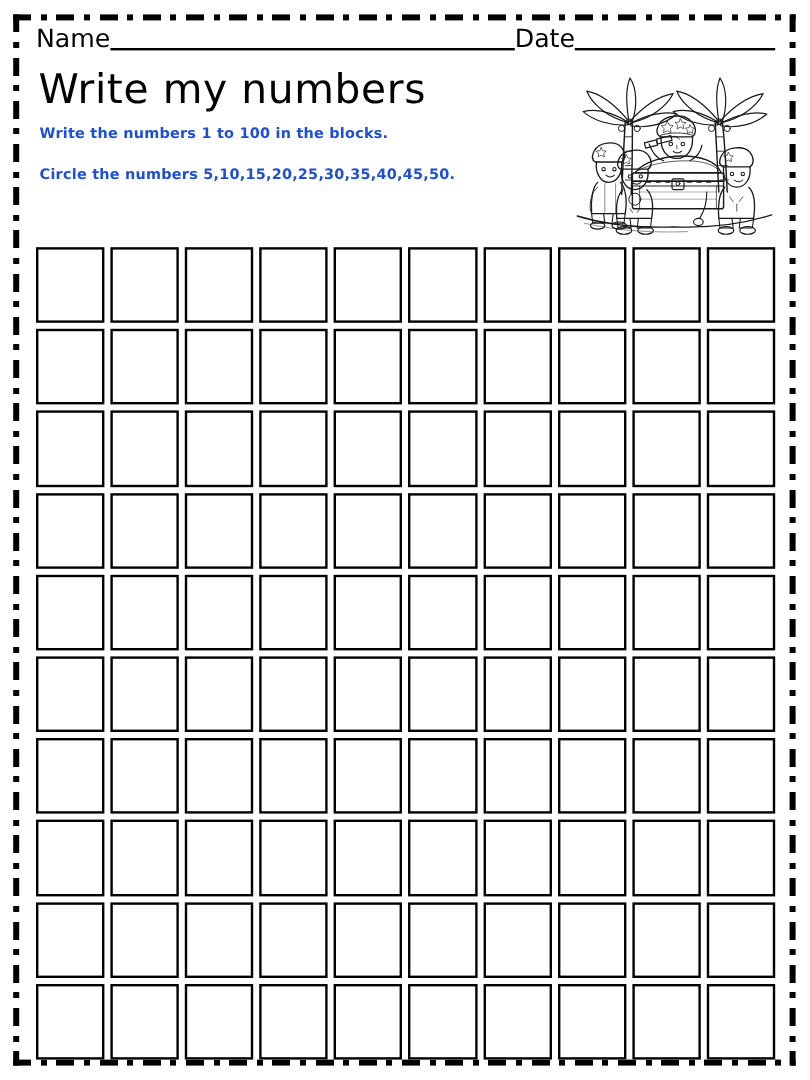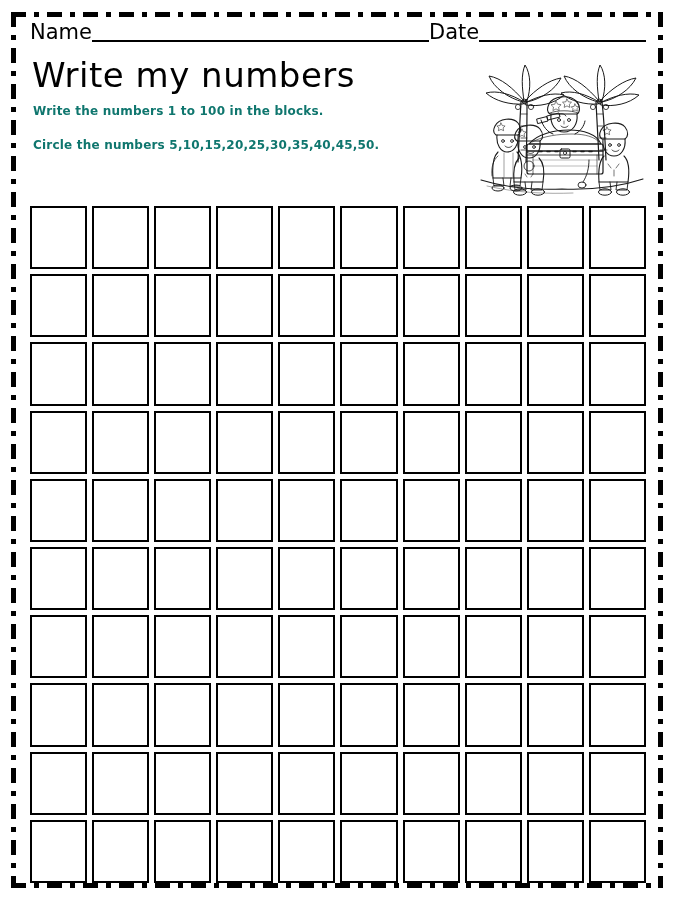--- a/index.html
+++ b/index.html
@@ -108,21 +108,21 @@
   .instructions {
     position: absolute;
     left: 33px;
     top: 104px;
     width: 440px;
   }
   .instr {
     font-family: "DejaVu Sans", sans-serif;
     font-size: 12px;
     font-weight: bold;
-    color: #0f766e;
+    color: #1d4ed8;
     white-space: nowrap;
     letter-spacing: 0.2px;
   }
   .instr-1 { margin: 0 0 0 0; height: 17px; }
   .instr-2 { margin: 17px 0 0 0; height: 17px; }
   .instr-3 { margin: 17px 0 0 0; height: 17px; }
 
   
   .clipart {
     position: absolute;

